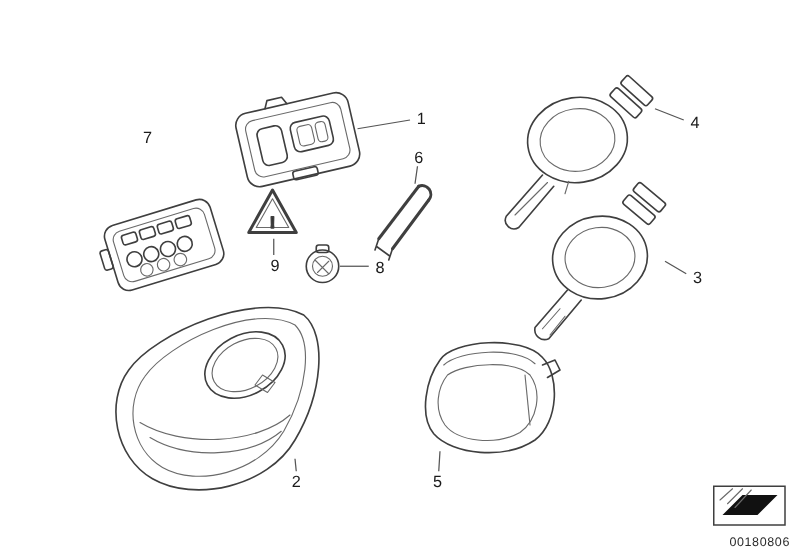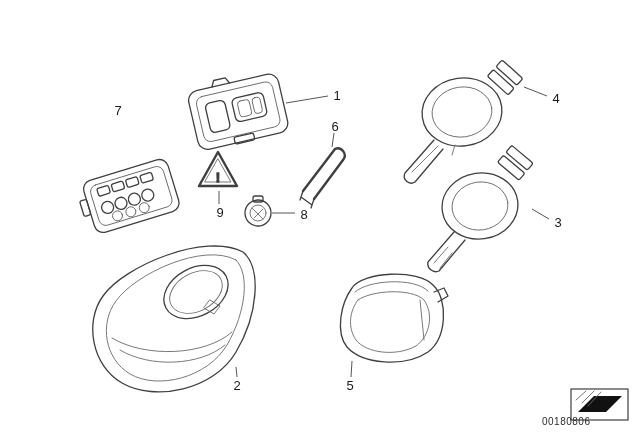--- a/index.html
+++ b/index.html
@@ -11,21 +11,21 @@
   .part  { fill:none; stroke:#3f3f3f; stroke-width:1.3; stroke-linecap:round; stroke-linejoin:round; }
   .thin  { stroke:#6a6a6a; stroke-width:0.9; }
   .thick { stroke-width:2.4; }
   .leader{ stroke:#555555; stroke-width:1; }
   .fillb { fill:#111111; stroke:none; }
   .callout {
     position:absolute; transform:translate(-50%,-50%);
     font-size:13px; color:#1a1a1a; line-height:1;
   }
   .doc-number {
-    position:absolute; right:8px; bottom:21px; width:90px; 
+    position:absolute; right:8px; bottom:8px; width:90px; text-align:right;
     font-size:10px; letter-spacing:0.5px; color:#2b2b2b;
   }
   .bang { font:bold 13px "Liberation Sans", sans-serif; fill:#2b2b2b; }
 </style>
 </head>
 <body>
 
 <div class="canvas">
 
   <svg class="diagram" width="640" height="448" viewBox="0 0 640 448">

